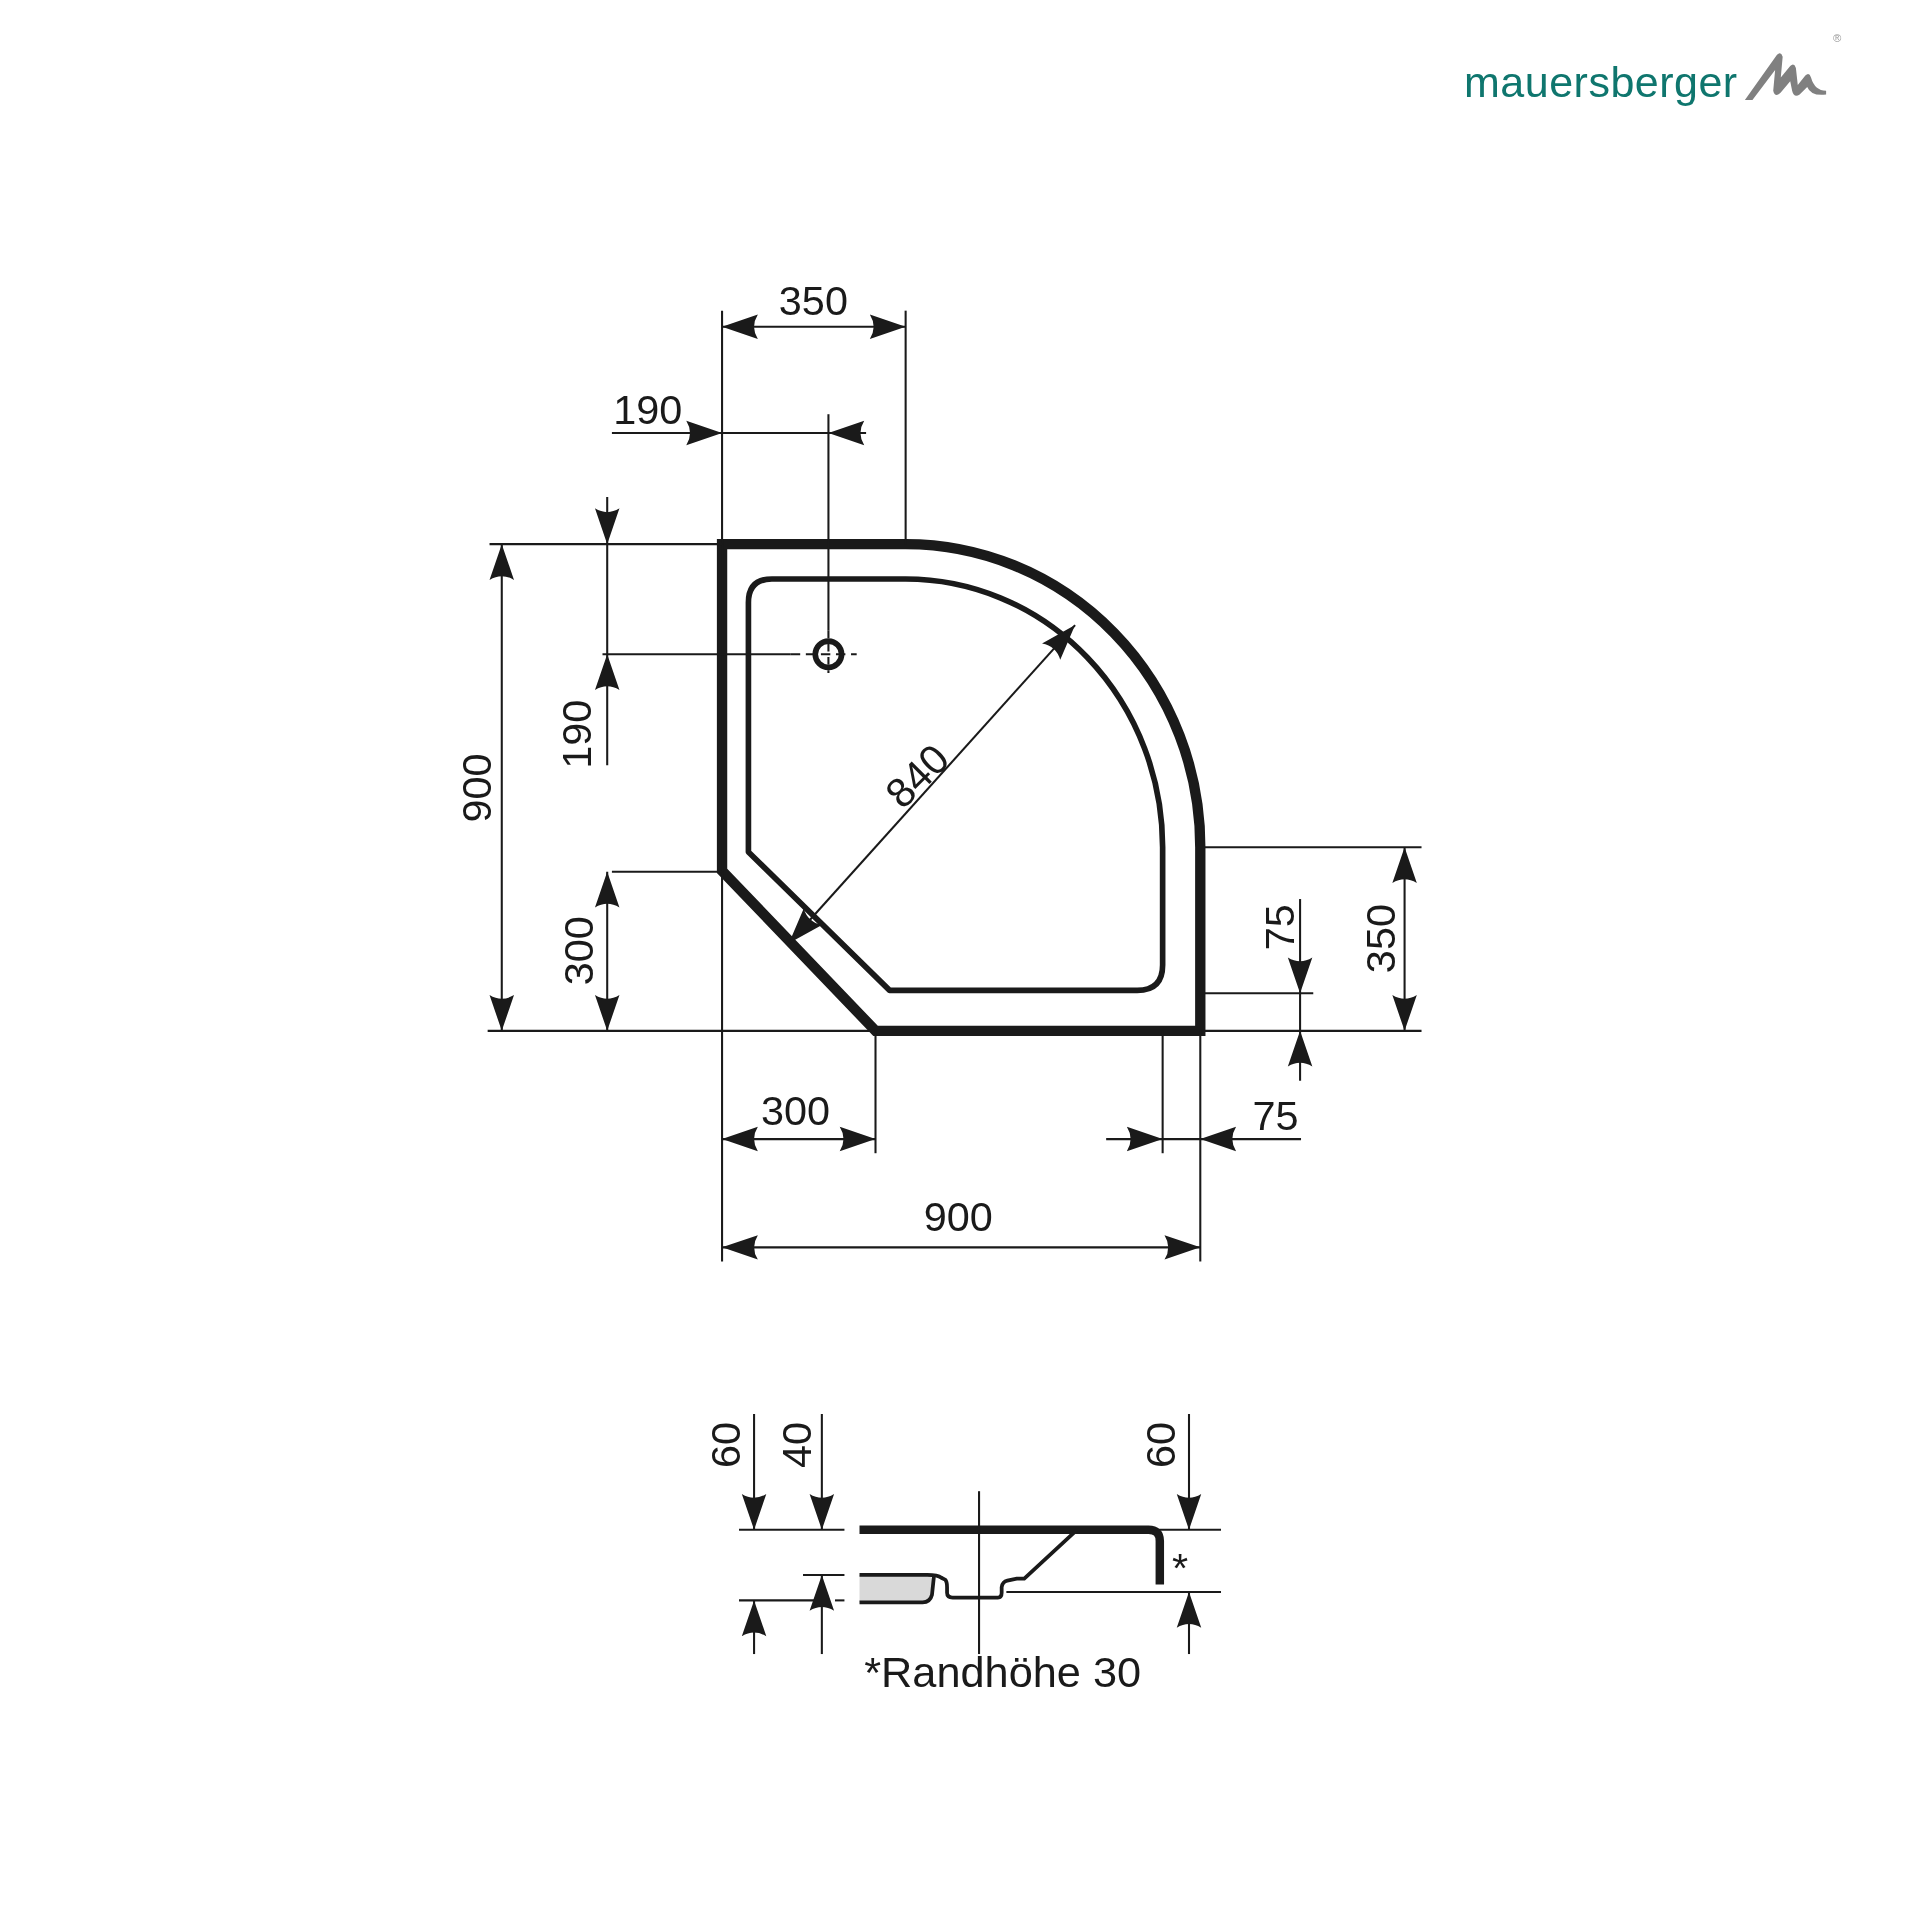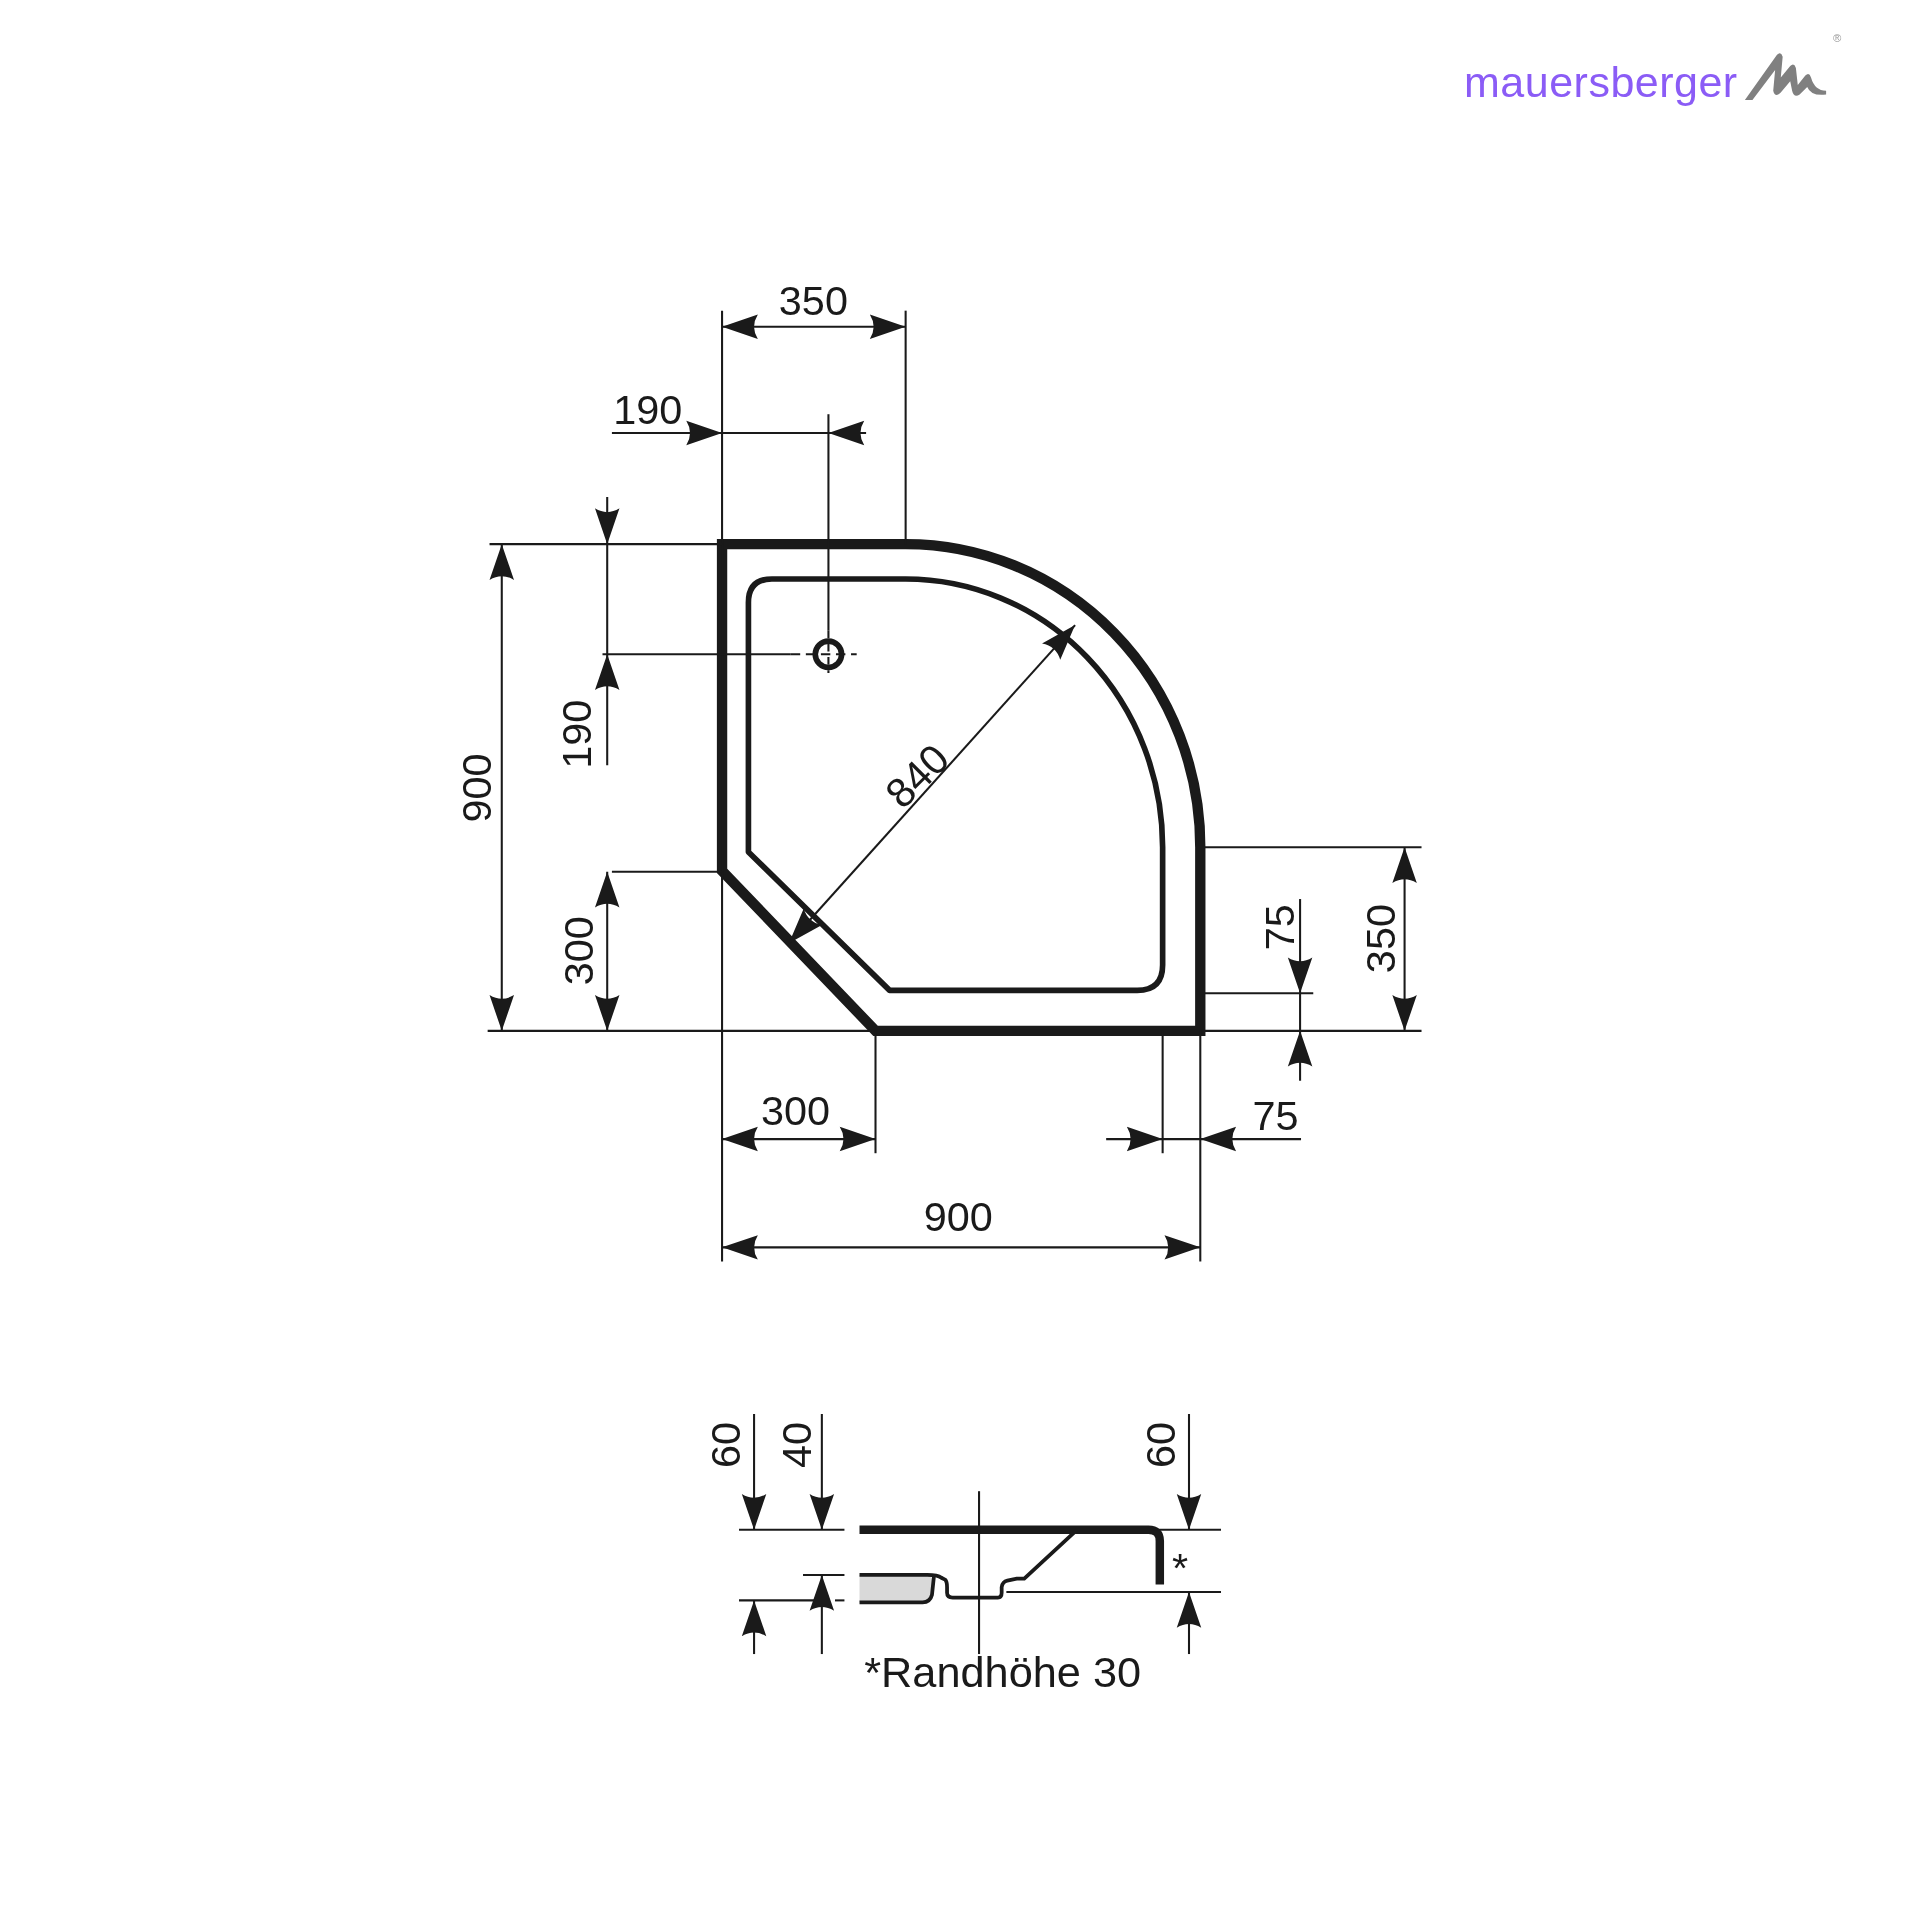--- a/index.html
+++ b/index.html
@@ -1,19 +1,19 @@
 <!DOCTYPE html>
 <html style="font-size:15px"><head>
   <meta charset="utf-8">
   <style>
     html, body { margin: 0; padding: 0; background: #ffffff; }
     body { width: 1928px; height: 1928px; position: relative; overflow: hidden;
            font-family: "Liberation Sans", "DejaVu Sans", sans-serif; }
     .logo { position: absolute; left: 1464px; top: 49px; display: flex; align-items: flex-end; }
-    .logo-text { font-family: "Liberation Sans", sans-serif; font-size: 43px; color: #8b5cf6;
+    .logo-text { font-family: "Liberation Sans", sans-serif; font-size: 43px; color: #0f766e;
                  letter-spacing: 0.5px; line-height: 1; }
     .logo-mark { margin-left: 5.6px; }
     .logo-reg { position: absolute; right: -13px; top: -17px; font-size: 11.3px; color: #999; }
     svg.drawing { position: absolute; left: 0; top: 0; }
     .dim-text { font-family: "Liberation Sans", sans-serif; font-size: 44px; fill: #1a1a1a; }
     .note-text { font-family: "Liberation Sans", sans-serif; font-size: 46px; fill: #1a1a1a; }
     .thin { stroke: #1a1a1a; stroke-width: 2.2; fill: none; }
     .thick { stroke: #1a1a1a; stroke-width: 11; fill: none; stroke-linejoin: miter; }
     .mid { stroke: #1a1a1a; stroke-width: 6; fill: none; stroke-linejoin: round; }
     .arrow { fill: #1a1a1a; }

